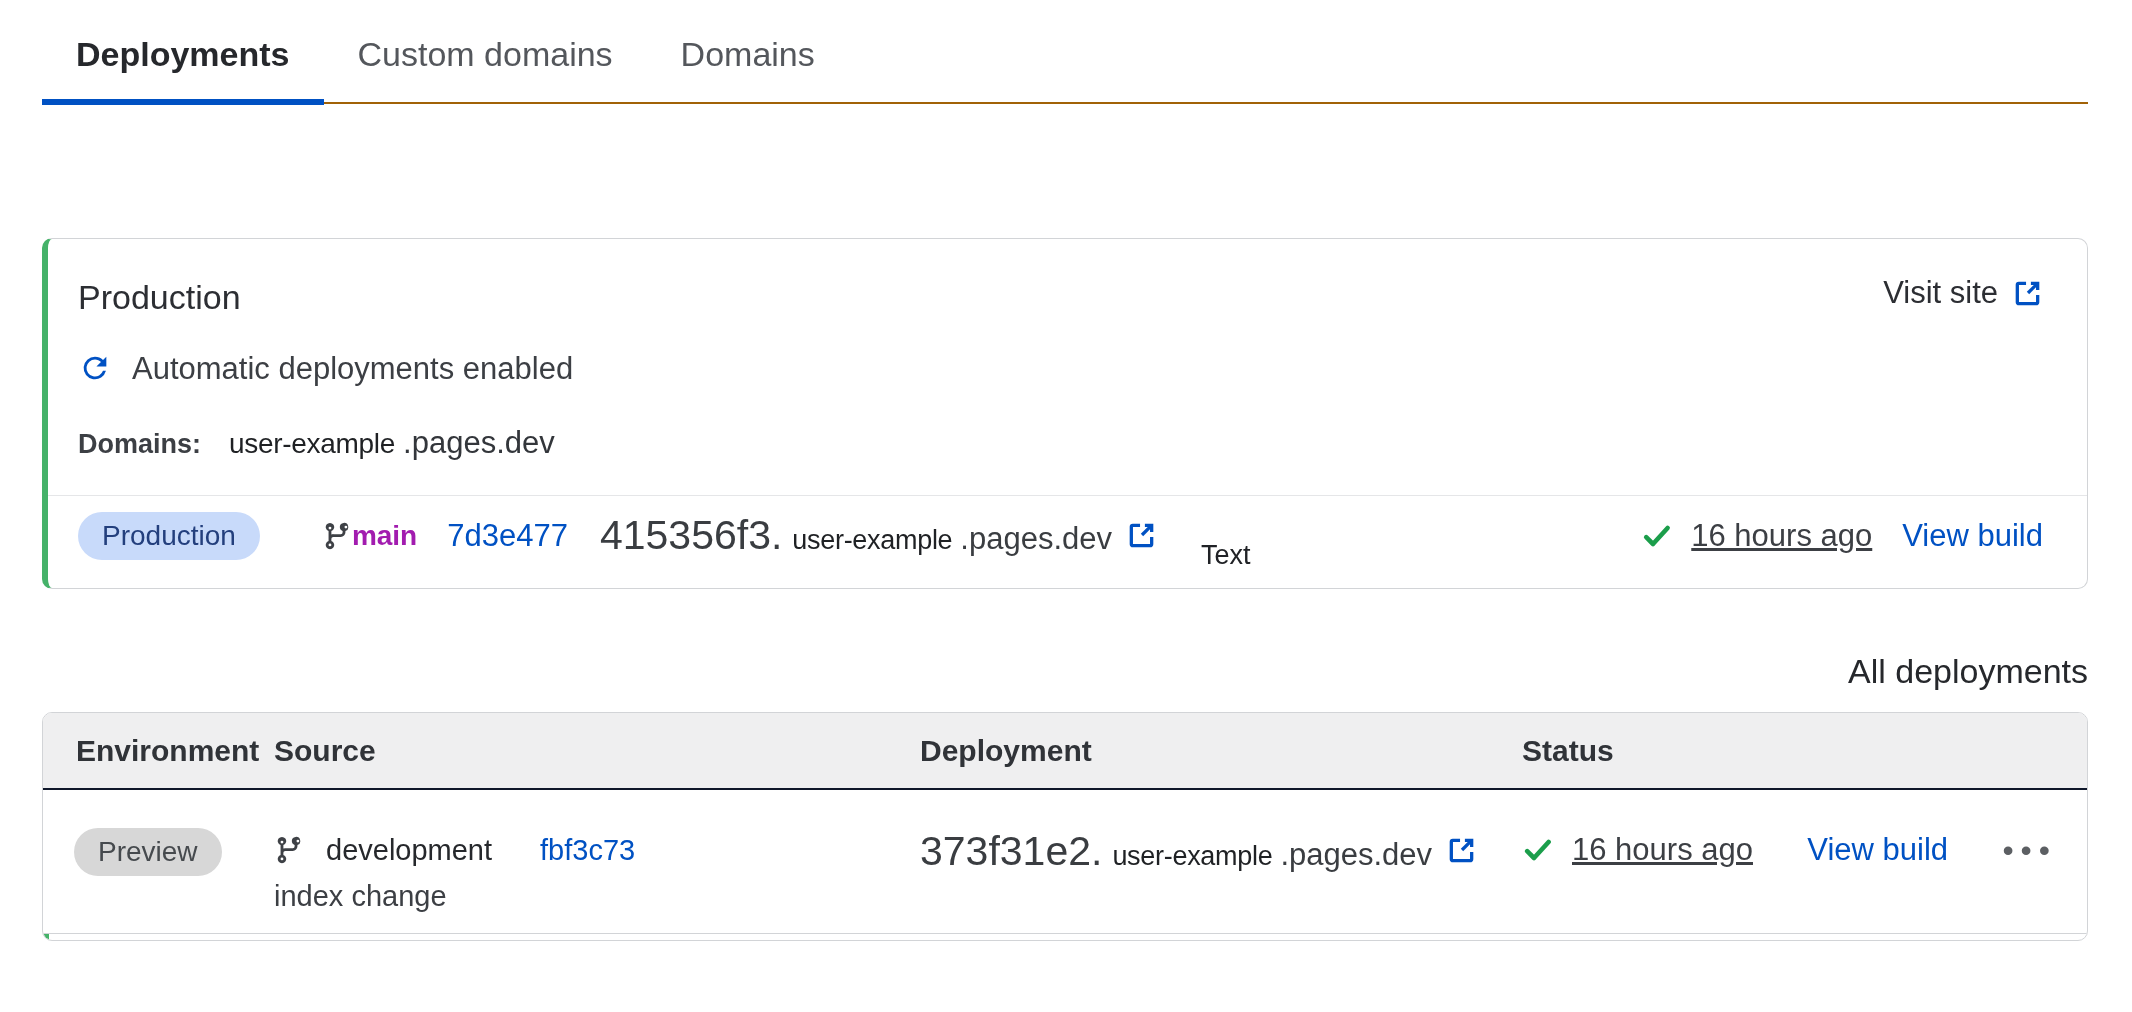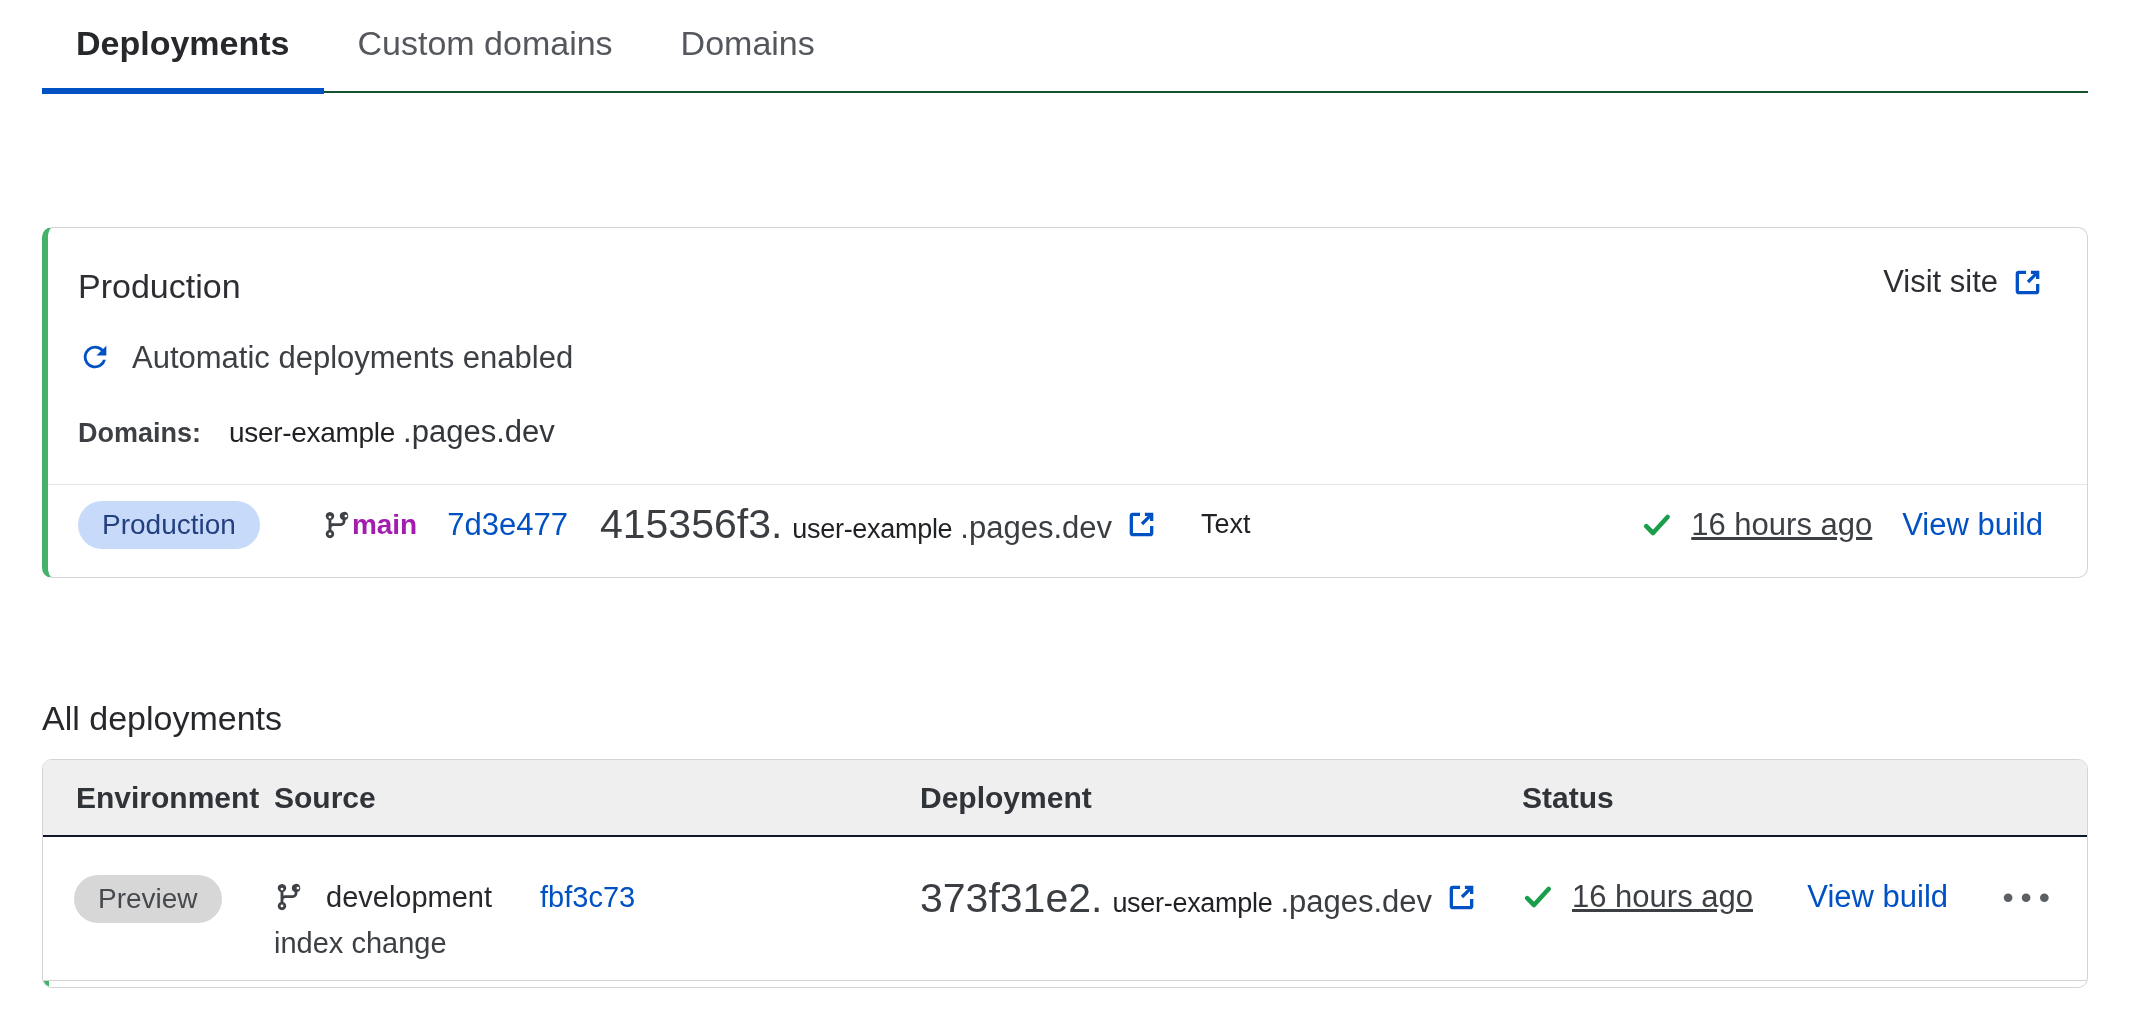--- a/index.html
+++ b/index.html
@@ -1,21 +1,21 @@
 <!DOCTYPE html>
 <html><head>
 <meta charset="utf-8">
 <style>
   * { margin:0; padding:0; box-sizing:border-box; }
   html,body { width:2132px; height:1012px; overflow:hidden; background:#fff;
     font-family:"Liberation Sans", sans-serif; color:#2c2e33; }
   .page { padding:0 44px 0 42px; }
 
   
-  .tabs { display:flex; padding-top:17px; border-bottom:2px solid #14532d; }
+  .tabs { display:flex; padding-top:28px; border-bottom:2px solid #a16207; }
   .tab { position:relative; padding:6px 34px 28px; font-size:34px; line-height:40px;
          font-weight:500; color:#54575c; cursor:pointer; }
   .tab.active { color:#26282c; font-weight:600; }
   .tab.active::after { content:""; position:absolute; left:0; right:0; bottom:-3px;
          height:6px; background:#0051c3; }
 
   
   .prod-card { margin-top:134px; border:1px solid #d2d4d7; border-left:6px solid #45b269;
          border-radius:10px; padding:36px 44px 0 30px; height:351px; background:#fff; }
   .card-head { display:flex; justify-content:space-between; align-items:flex-start; }
@@ -36,28 +36,28 @@
   .badge.preview { background:#d7d7d7; color:#464a4e; }
 
   .branch-group { display:flex; align-items:center; }
   .branch-name { font-size:28px; font-weight:700; color:#a21caf; }
   .link { color:#0051c3; cursor:pointer; text-decoration:none; font-size:31px; }
   .url-group { display:flex; align-items:baseline; cursor:pointer; text-decoration:none; }
   .url-hash { font-size:41px; color:#3a3d41; }
   .url-name { font-size:27px; color:#1f2124; margin-left:10px; letter-spacing:-0.3px; }
   .url-suffix { font-size:31px; color:#3a3d41; margin-left:8px; }
   .url-group svg { align-self:center; margin-left:14px; }
-  .commit-msg { font-size:27px; color:#202226; position:relative; top:0; margin-left:44px; }
+  .commit-msg { font-size:27px; color:#202226; position:relative; top:20px; margin-left:44px; }
 
   .status-group { display:flex; align-items:center; margin-left:auto; }
   .time { font-size:31px; color:#3c3f44; margin-left:18px;text-decoration:underline; }
   .view-build { font-size:31px; margin-left:30px; }
 
   
-  .section-title { margin-top:118px; font-size:34px; font-weight:500; color:#26282c; line-height:44px; }
+  .section-title { margin-top:60px; font-size:34px; font-weight:500; color:#26282c; line-height:44px;text-align:right; }
   .table { margin-top:19px; border:1px solid #d2d4d7; border-radius:10px; overflow:hidden; background:#fff; }
   .thead { display:grid; grid-template-columns:231px 646px 602px 1fr; background:#efeff0;
          height:77px; align-items:center; border-bottom:2px solid #0f172a; }
   .th { font-size:30px; font-weight:700; color:#303338; }
   .th:first-child { padding-left:33px; }
   .trow { display:grid; grid-template-columns:231px 646px 602px 1fr; padding:38px 0 20px; }
   .cell-env { padding-left:31px; }
   .source-line1 { display:flex; align-items:center; height:44px; }
   .source-branch { font-size:29px; font-weight:500; color:#26282c; margin-left:22px; }
   .source-commit { font-size:29px; margin-left:48px; }

